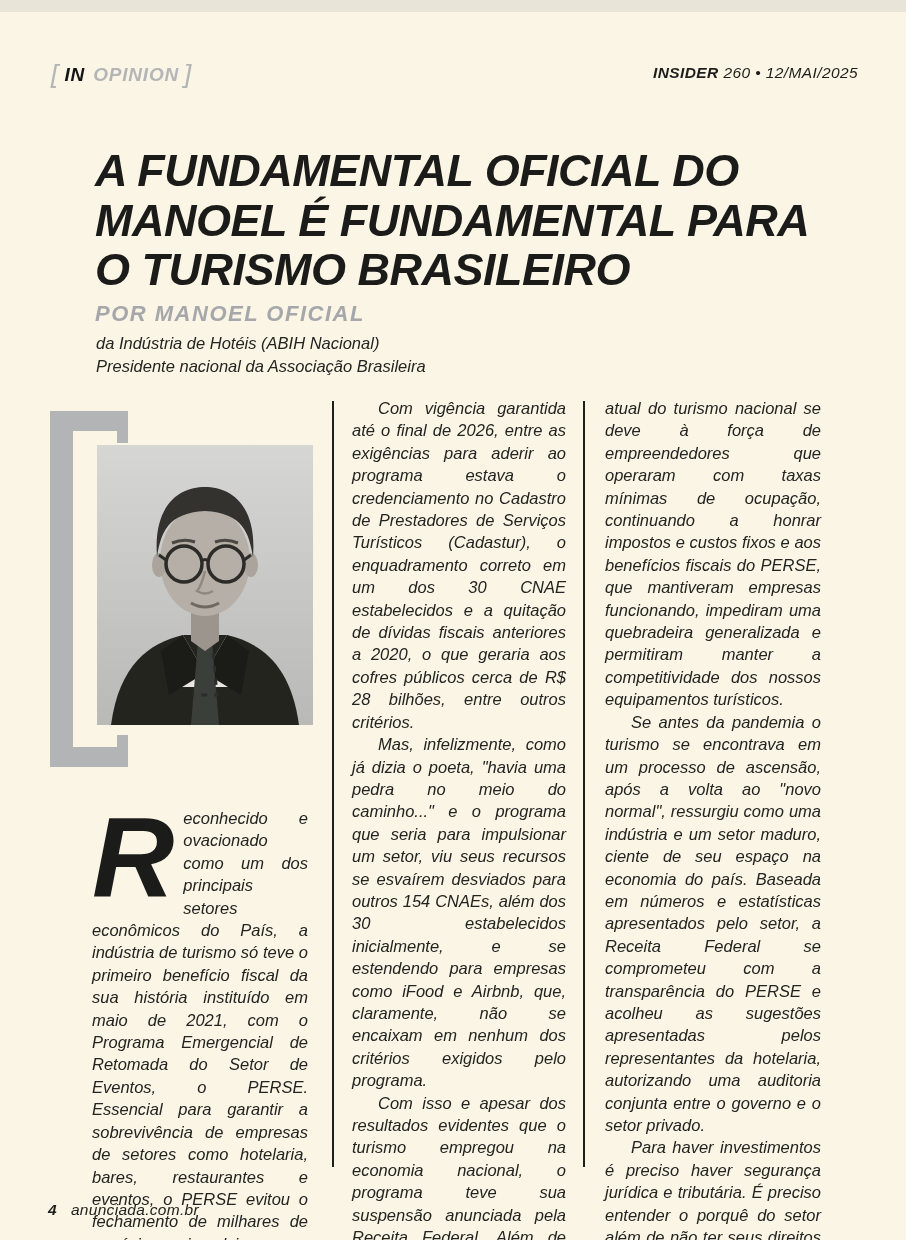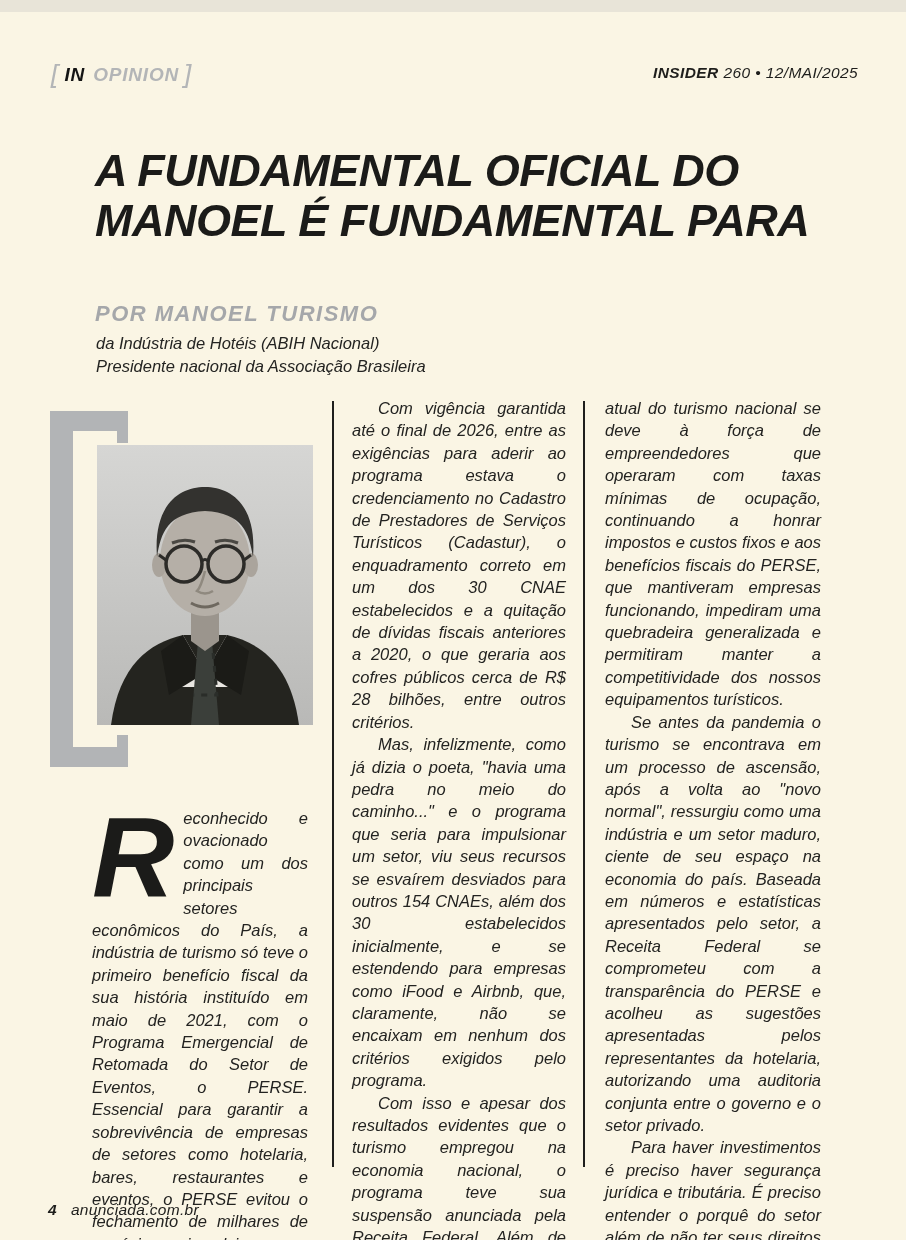--- a/index.html
+++ b/index.html
@@ -50,22 +50,23 @@
 
   <div class="logo">
     <span class="lb">[</span><span class="in">IN</span>
     <span class="op">OPINION</span><span class="lb">]</span>
   </div>
   <div class="issue"><b>INSIDER</b><span> 260 • 12/MAI/2025</span></div>
 
   <div class="title">
     <div>A FUNDAMENTAL OFICIAL DO</div>
     <div>MANOEL É FUNDAMENTAL PARA</div>
+    <div>O TURISMO BRASILEIRO</div>
   </div>
-  <div class="byline">POR MANOEL TURISMO</div>
+  <div class="byline">POR MANOEL OFICIAL</div>
   <div class="sub">
     <div>da Indústria de Hotéis (ABIH Nacional)</div>
     <div>Presidente nacional da Associação Brasileira</div>
   </div>
 
   <div class="bracket"></div>
   <svg class="photo" viewBox="0 0 216 280" xmlns="http://www.w3.org/2000/svg" role="img">
     <defs>
       <linearGradient id="bg" x1="0" y1="0" x2="0" y2="1">
         <stop offset="0" stop-color="#d6d6d4"></stop>

